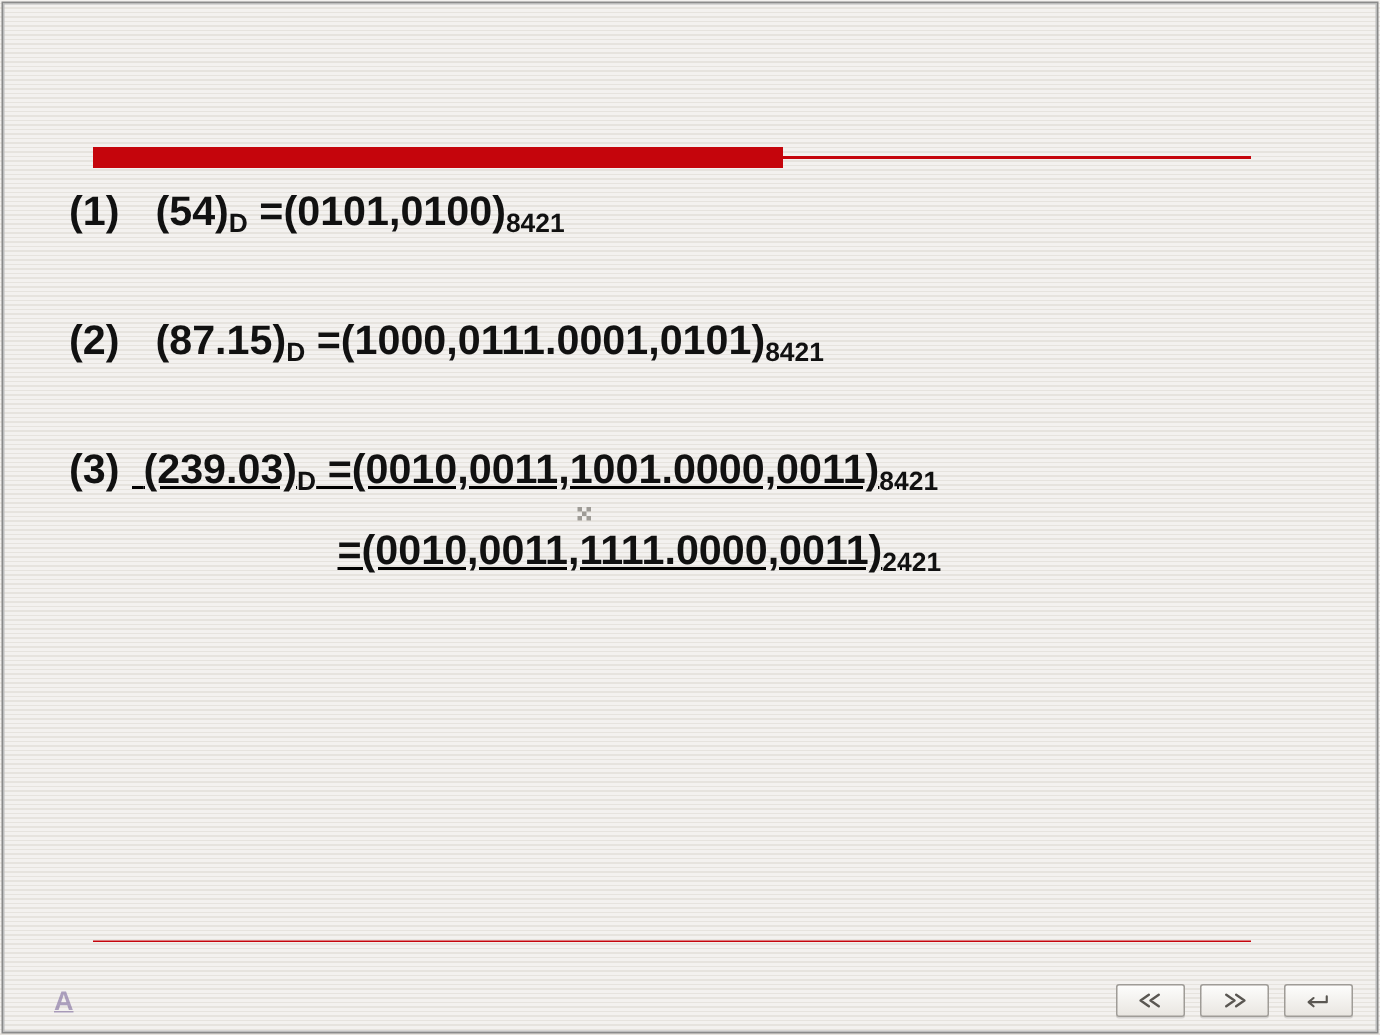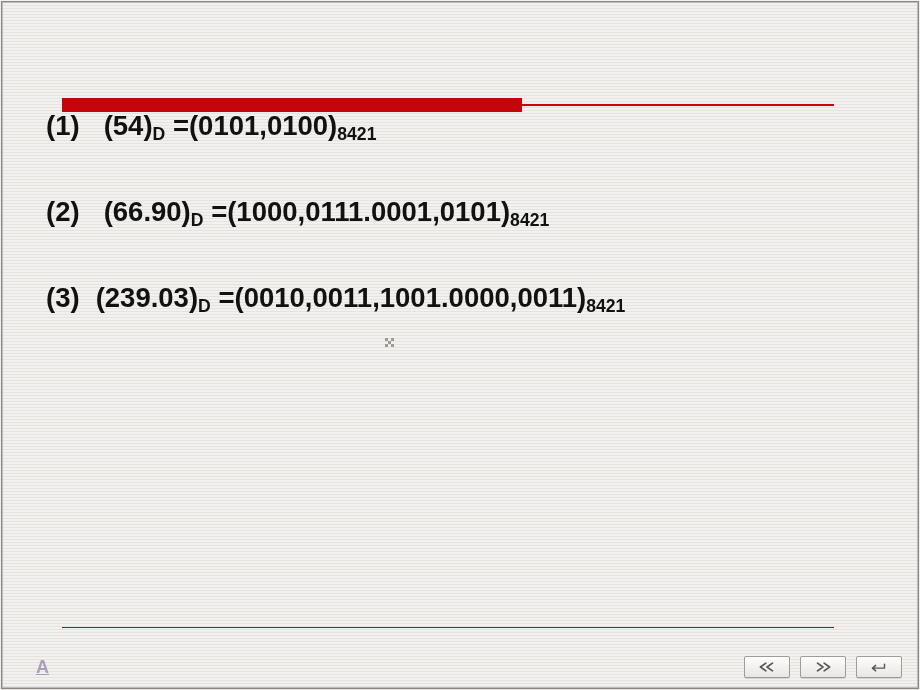--- a/index.html
+++ b/index.html
@@ -41,26 +41,26 @@
     .bottom-rule {
       position: absolute;
       left: 62px;
       right: 86px;
       bottom: 62px;
       height: 1px;
       background: #c5050c;
     }
     .content {
       position: absolute;
-      top: 110px;
+      top: 125px;
       left: 46px;
       right: 60px;
     }
     .block { margin-bottom: 52px; }
-    .block:last-child { margin-bottom: 0; }
+    .block:last-child { margin-bottom: 0; text-decoration: underline; }
     .line {
       font-weight: 700;
       color: #111;
       font-size: 27.5px;
       line-height: 1.15;
       margin-bottom: 20px;
       white-space: nowrap;
     }
     .num { display: inline-block; min-width: 50px; }
     .pad1a { display: inline-block; width: 133px; }
@@ -125,28 +125,31 @@
   <div class="block">
     <div class="line">
       <span class="num">(1)</span>
       <span>(54)</span><sub>D</sub><span> =(0101,0100)</span><sub>8421</sub>
     </div>
   </div>
 
   <div class="block">
     <div class="line">
       <span class="num">(2)</span>
-      <span>(66.90)</span><sub>D</sub><span> =(1000,0111.0001,0101)</span><sub>8421</sub>
+      <span>(87.15)</span><sub>D</sub><span> =(1000,0111.0001,0101)</span><sub>8421</sub>
     </div>
   </div>
 
   <div class="block">
     <div class="line">
       <span class="num" style="min-width:42px">(3)</span>
       <span>(239.03)</span><sub>D</sub><span> =(0010,0011,1001.0000,0011)</span><sub>8421</sub>
+    </div>
+    <div class="line">
+      <span class="pad3a"></span><span>=(0010,0011,1111.0000,0011)</span><sub>2421</sub>
     </div>
   </div>
 
 </div>
 
 <div class="bottom-rule"></div>
 
 <div class="watermark">
   <span></span>
     <span></span>

